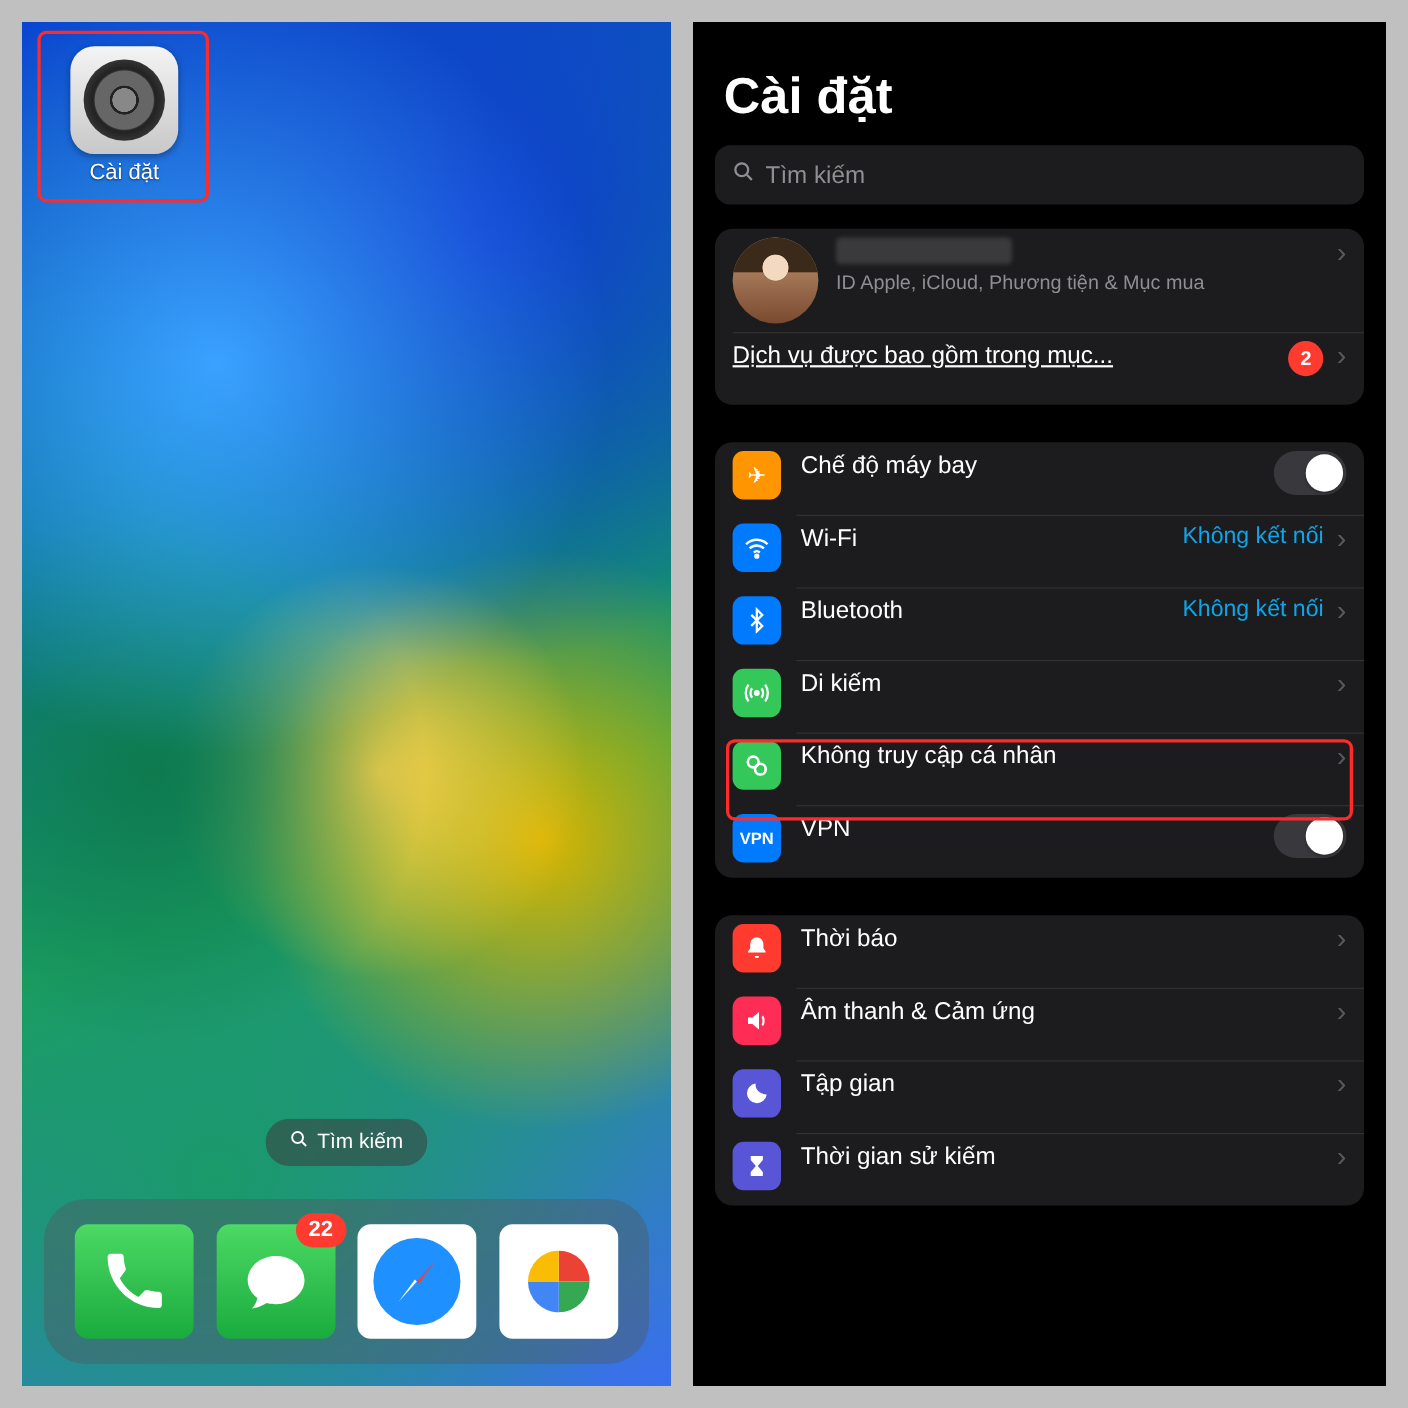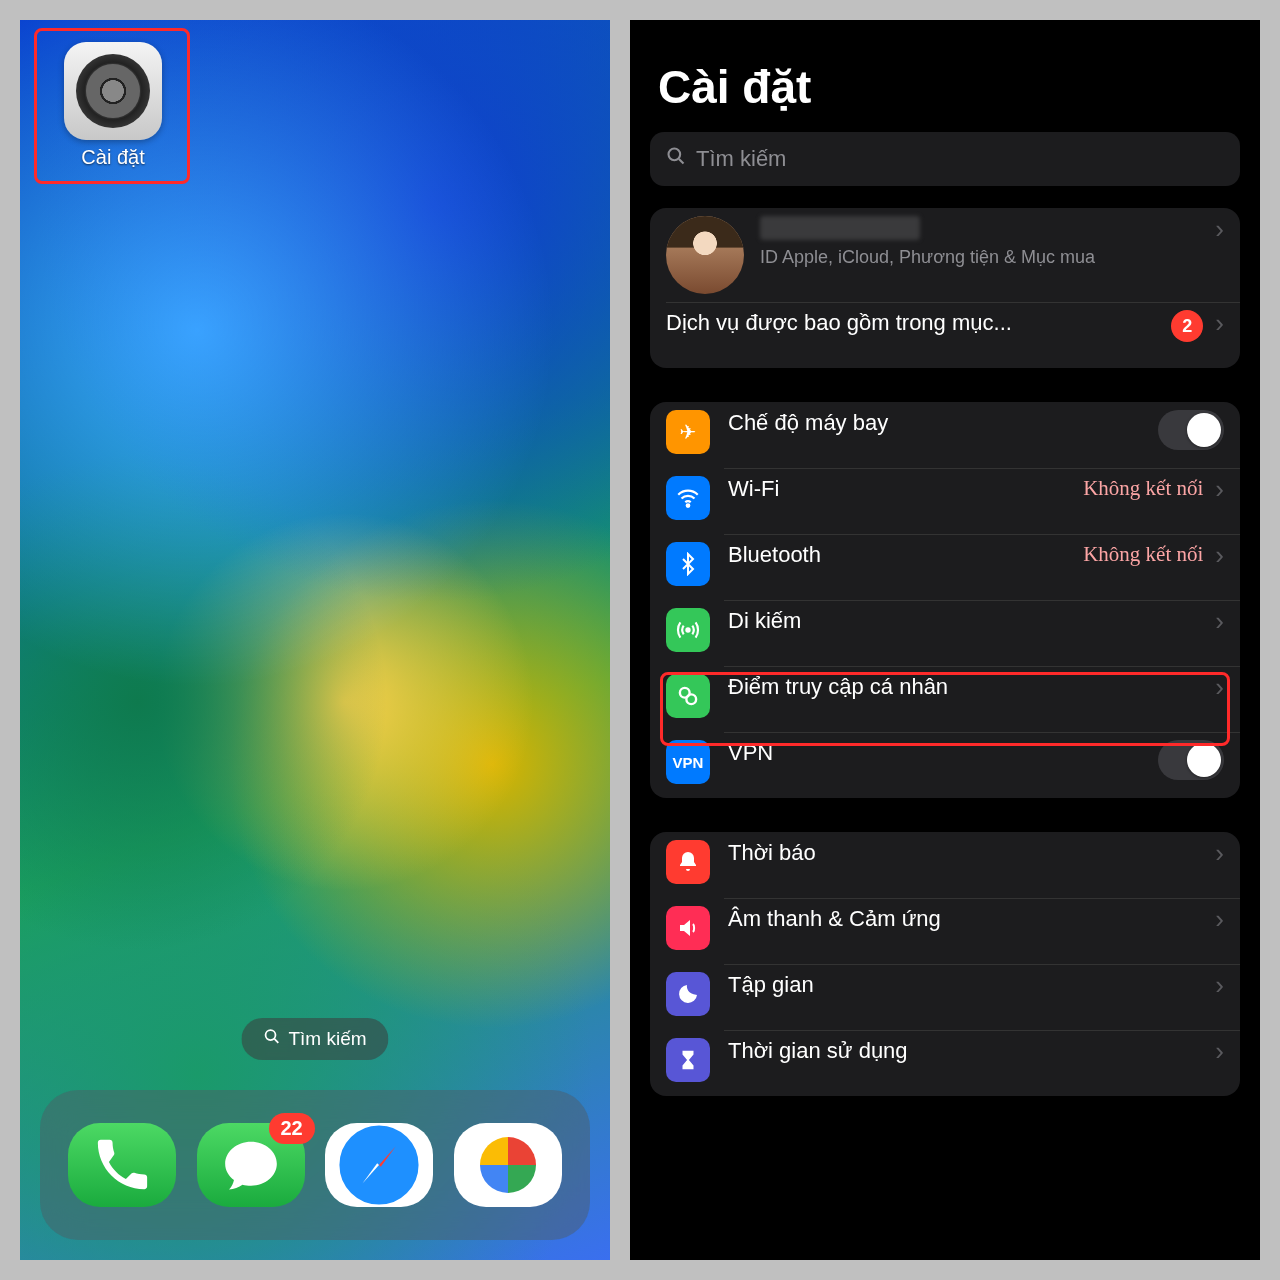--- a/index.html
+++ b/index.html
@@ -18,37 +18,37 @@
   }
   .home-inner { width:100%; height:100%; position:relative; }
   .highlight { position:absolute; border:3px solid #ff2a2a; border-radius:8px; pointer-events:none; }
   .app-icon-wrap { position:absolute; top:22px; left:28px; width:130px; display:flex; flex-direction:column; align-items:center; gap:6px; }
   .settings-icon { width:98px; height:98px; border-radius:22px; background:linear-gradient(180deg,#f4f4f4,#c8c8c8); display:flex; align-items:center; justify-content:center; box-shadow:0 2px 6px rgba(0,0,0,.3);}
   .gear { width:74px; height:74px; border-radius:50%; background:radial-gradient(circle at 50% 50%, #444 0%, #222 40%, #111 42%, #555 45%, #222 55%, #555 100% ); position:relative; }
   .gear::before { content:""; position:absolute; inset:10px; border-radius:50%; background:radial-gradient(circle,#888 0 28%, #222 29% 34%, #666 35% 100%); }
   .app-label { color:#fff; font-size:20px; text-shadow:0 1px 2px rgba(0,0,0,.6); }
   .search-pill { position:absolute; left:50%; transform:translateX(-50%); bottom:200px; background:rgba(60,60,60,.55); color:#fff; padding:10px 22px; border-radius:30px; backdrop-filter:blur(10px); font-size:19px; display:flex; align-items:center; gap:8px;}
   .dock { position:absolute; bottom:20px; left:20px; right:20px; height:150px; border-radius:38px; background:rgba(80,90,100,.45); backdrop-filter:blur(20px); display:flex; align-items:center; justify-content:space-around; padding:0 18px;}
-  .dock-icon { width:108px; height:84px; border-radius:32px; position:relative; display:flex; align-items:center; justify-content:center;}
+  .dock-icon { width:108px; height:104px; border-radius:12px; position:relative; display:flex; align-items:center; justify-content:center;}
   .phone { background:linear-gradient(180deg,#4cd964,#1aab3e);}
   .messages { background:linear-gradient(180deg,#4cd964,#1aab3e);}
   .safari { background:#fff;}
   .photos { background:#fff;}
   .badge { position:absolute; top:-10px; right:-10px; background:#ff3b30; color:#fff; font-size:20px; font-weight:600; border-radius:20px; padding:4px 12px;}
   
   .settings { background:#000; color:#fff; padding:30px 20px 0 20px; overflow:hidden;}
   .title { font-size:46px; font-weight:700; margin:10px 0 18px 8px;}
   .search { background:#1c1c1e; border-radius:14px; padding:14px 16px; display:flex; align-items:center; gap:10px; color:#8e8e93; font-size:22px; margin-bottom:22px;}
   .group { background:#1c1c1e; border-radius:16px; margin-bottom:34px; overflow:hidden;}
   .row { display:flex; align-items:flex-start; padding:8px 16px; min-height:66px; position:relative;}
   .row + .row::before { content:""; position:absolute; top:0; left:74px; right:0; height:1px; background:#333;}
   .group.profile .row + .row::before { left:16px;}
   .row .icon-box { width:44px; height:44px; border-radius:10px; display:flex; align-items:center; justify-content:center; margin-right:18px; flex-shrink:0; color:#fff; font-size:20px;}
   .row .label { font-size:22px; color:#fff; }
-  .row .status { margin-left:auto; color:#fca5a5; font-size:21px;font-family:Liberation Serif, serif;}
+  .row .status { margin-left:auto; color:#0ea5e9; font-size:21px;}
   .chevron { margin-left:12px; color:#5a5a5e; font-size:26px; line-height:1;}
   .avatar { width:78px; height:78px; border-radius:50%; background:linear-gradient(180deg,#c29874,#7a4a30); margin-right:16px; flex-shrink:0; overflow:hidden; position:relative;}
   .avatar::after { content:""; position:absolute; inset:0; background:radial-gradient(circle at 50% 35%, #f3d9c0 0 18%, transparent 19%), linear-gradient(180deg, #3b2a1a 40%, transparent 41%);}
   .profile-name-blur { width:160px; height:24px; background:#3a3a3c; filter:blur(2px); border-radius:4px; margin-bottom:6px;}
   .sub { color:#8e8e93; font-size:18px; line-height:1.3;}
   .badge-red { width:32px; height:32px; border-radius:50%; background:#ff3b30; color:#fff; display:flex; align-items:center; justify-content:center; font-size:18px; font-weight:600; margin-left:auto;}
   .switch { margin-left:auto; width:66px; height:40px; background:#39393d; border-radius:20px; position:relative;}
   .switch::after { content:""; position:absolute; width:34px; height:34px; background:#fff; border-radius:50%; top:3px; right:3px; box-shadow:0 1px 3px rgba(0,0,0,.4);}
   .ic-airplane{background:#ff9500;} .ic-wifi{background:#007aff;} .ic-bt{background:#007aff;}
   .ic-cell{background:#34c759;} .ic-hotspot{background:#34c759;} .ic-vpn{background:#007aff;}
@@ -123,21 +123,21 @@
   <div class="group profile">
     <div class="row">
       <div class="avatar"></div>
       <div style="flex:1;">
         <div class="profile-name-blur"></div>
         <div class="sub">ID Apple, iCloud, Phương tiện &amp; Mục mua</div>
       </div>
       <span class="chevron">›</span>
     </div>
     <div class="row">
-      <span class="label" style="flex:1;">Dịch vụ được bao gồm trong mục...</span>
+      <span class="label" style="flex:1;text-decoration:underline;">Dịch vụ được bao gồm trong mục...</span>
       <span class="badge-red">2</span>
       <span class="chevron">›</span>
     </div>
   </div>
 
   <div class="group" style="position:relative;">
     <div class="row">
       <div class="icon-box ic-airplane">✈</div>
       <span class="label">Chế độ máy bay</span>
       <div class="switch"></div>
@@ -175,21 +175,21 @@
       <span class="label">Di kiếm</span>
       <span class="chevron" style="margin-left:auto">›</span>
     </div>
     <div class="row">
       <div class="icon-box ic-hotspot">
         <svg width="26" height="26" viewBox="0 0 24 24" fill="none" stroke="#fff" stroke-width="2.2">
             <circle cx="9" cy="9" r="4.5"></circle>
             <circle cx="15" cy="15" r="4.5"></circle>
           </svg>
       </div>
-      <span class="label">Điểm truy cập cá nhân</span>
+      <span class="label">Không truy cập cá nhân</span>
       <span class="chevron" style="margin-left:auto">›</span>
     </div>
     <div class="row">
       <div class="icon-box ic-vpn">
           <span style="font-size:15px;font-weight:600;">VPN</span>
         </div>
       <span class="label">VPN</span>
       <div class="switch"></div>
     </div>
     <div class="hl-right" style="top:270px; height:74px;"></div>
@@ -223,17 +223,17 @@
       </div>
       <span class="label">Tập gian</span>
       <span class="chevron" style="margin-left:auto">›</span>
     </div>
     <div class="row">
       <div class="icon-box ic-screentime">
         <svg width="22" height="22" viewBox="0 0 24 24" fill="#fff">
             <path d="M6 2h12v4l-5 6 5 6v4H6v-4l5-6-5-6V2z"></path>
           </svg>
       </div>
-      <span class="label">Thời gian sử dụng</span>
+      <span class="label">Thời gian sử kiếm</span>
       <span class="chevron" style="margin-left:auto">›</span>
     </div>
   </div>
 </div>
 
 </body></html>

